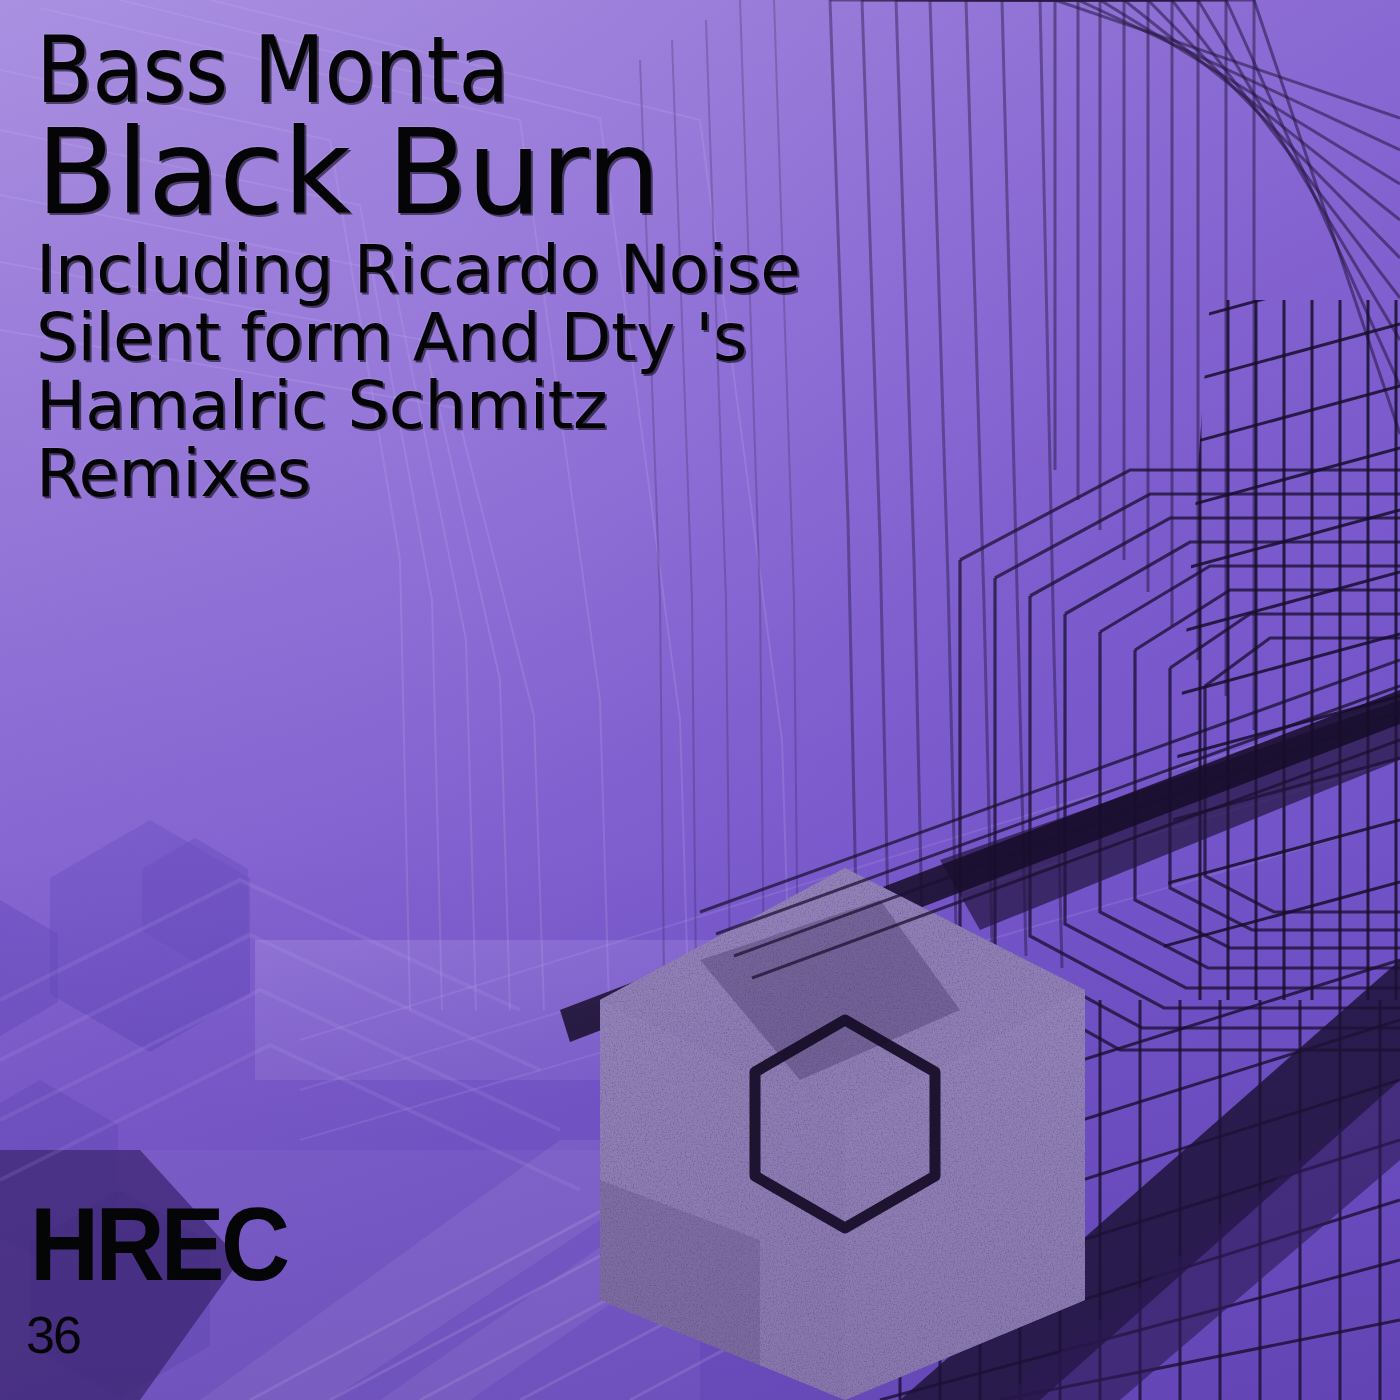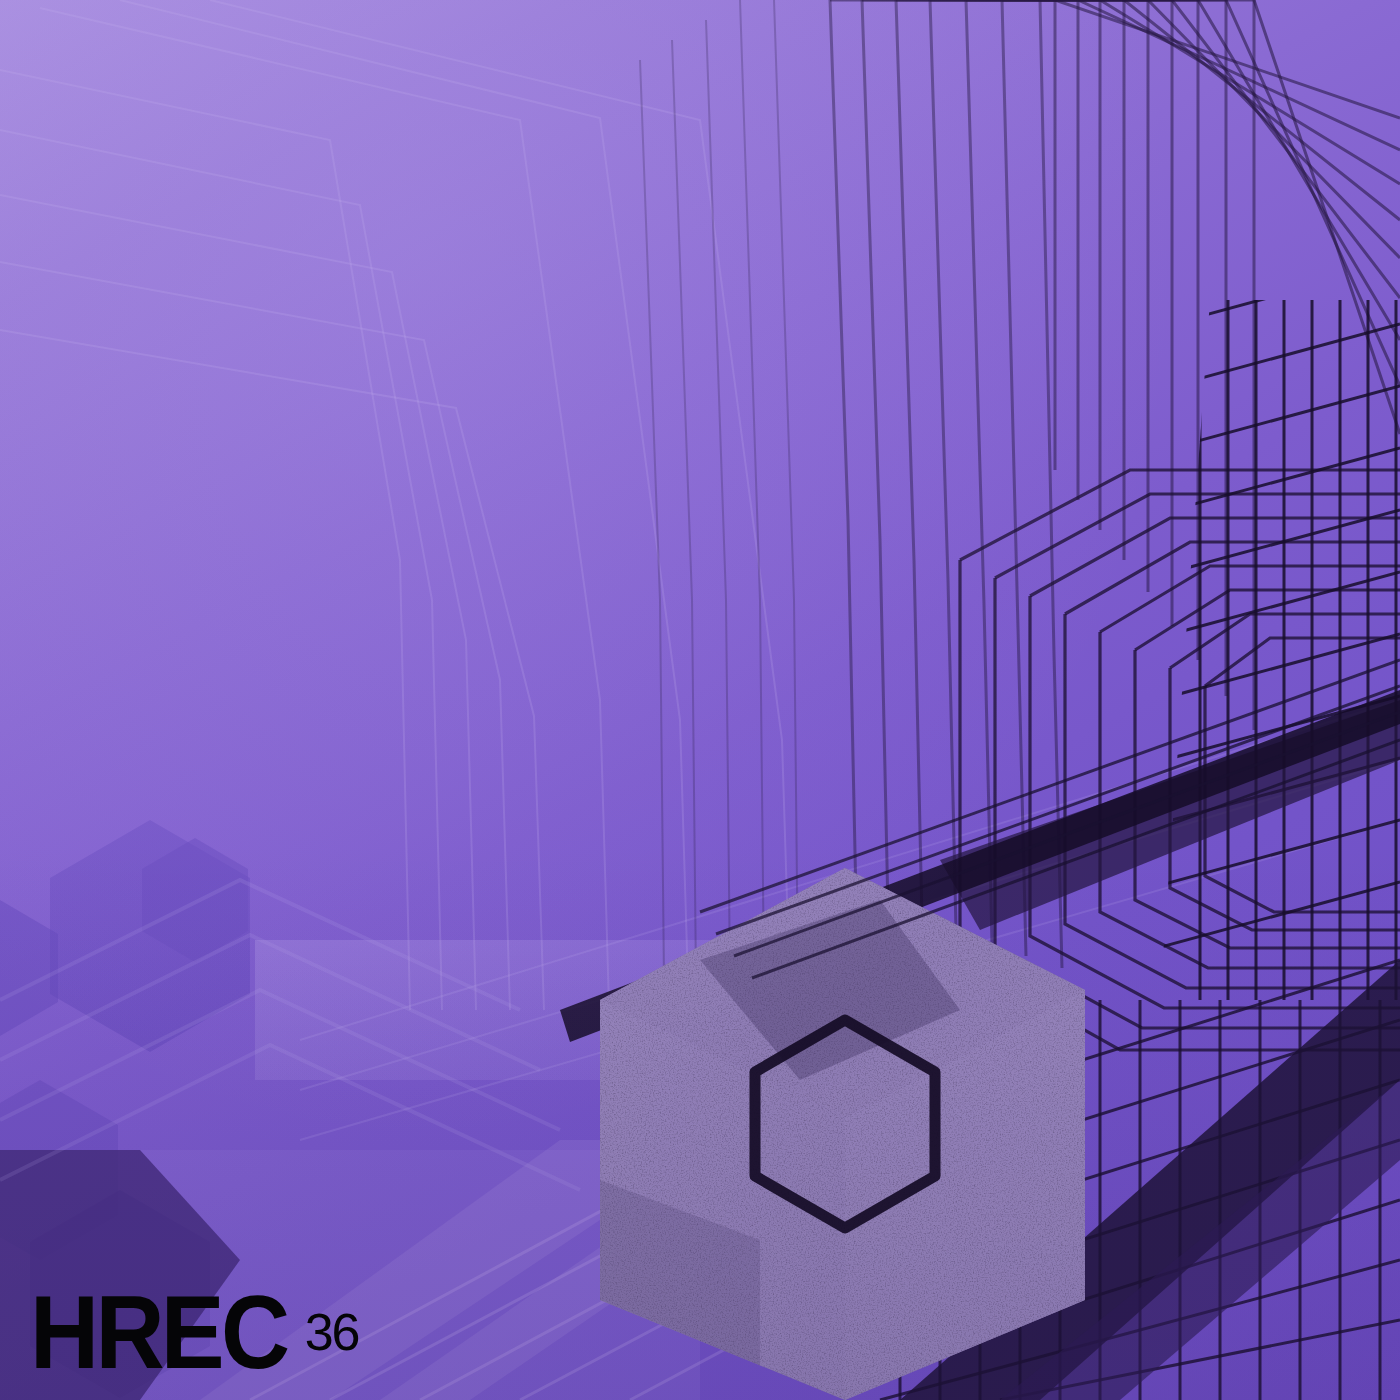--- a/index.html
+++ b/index.html
@@ -73,24 +73,25 @@
   }
   #sub-1 { margin-top: 6px; }
 
   
   #text-block .tline::after { content: ""; }
 
   
   #catalog {
     position: absolute;
     left: 30px;
-    bottom: 16px;
+    bottom: 26px;
     z-index: 40;
     display: flex;
-    align-items: center;
+    align-items: flex-start;
+    flex-direction: column;
   }
   #catalog-label {
     font-family: "Liberation Sans", sans-serif;
     font-weight: 700;
     font-size: 104px;
     line-height: 104px;
     color: #050507;
     letter-spacing: -4px;
     transform: scaleX(0.92);
     transform-origin: left bottom;
@@ -383,19 +384,27 @@
         <path d="M0,1000 L240,880 L520,1010"></path>
         <path d="M0,1060 L250,935 L540,1070"></path>
         <path d="M0,1120 L260,990 L560,1130"></path>
         <path d="M0,1180 L270,1045 L580,1190"></path>
       </g>
     </svg>
   </div>
 
   <div class="layer" style="background: radial-gradient(ellipse at 30% 18%, rgba(190,170,240,0.16) 0%, rgba(0,0,0,0) 55%), linear-gradient(180deg, rgba(0,0,0,0) 60%, rgba(30,16,60,0.10) 100%);"></div>
 
+  <div id="text-block">
+    <div class="tline" id="artist-name">Bass Monta</div>
+    <div class="tline" id="release-title">Black Burn</div>
+    <div class="tline sub" id="sub-1">Including Ricardo Noise</div>
+    <div class="tline sub" id="sub-2">Silent form And Dty 's</div>
+    <div class="tline sub" id="sub-3">Hamalric Schmitz</div>
+    <div class="tline sub" id="sub-4">Remixes</div>
+  </div>
 
   <div id="catalog">
     <span id="catalog-label">HREC</span>
     <span id="catalog-number">36</span>
   </div>
 
 </div>
 
 </body></html>

